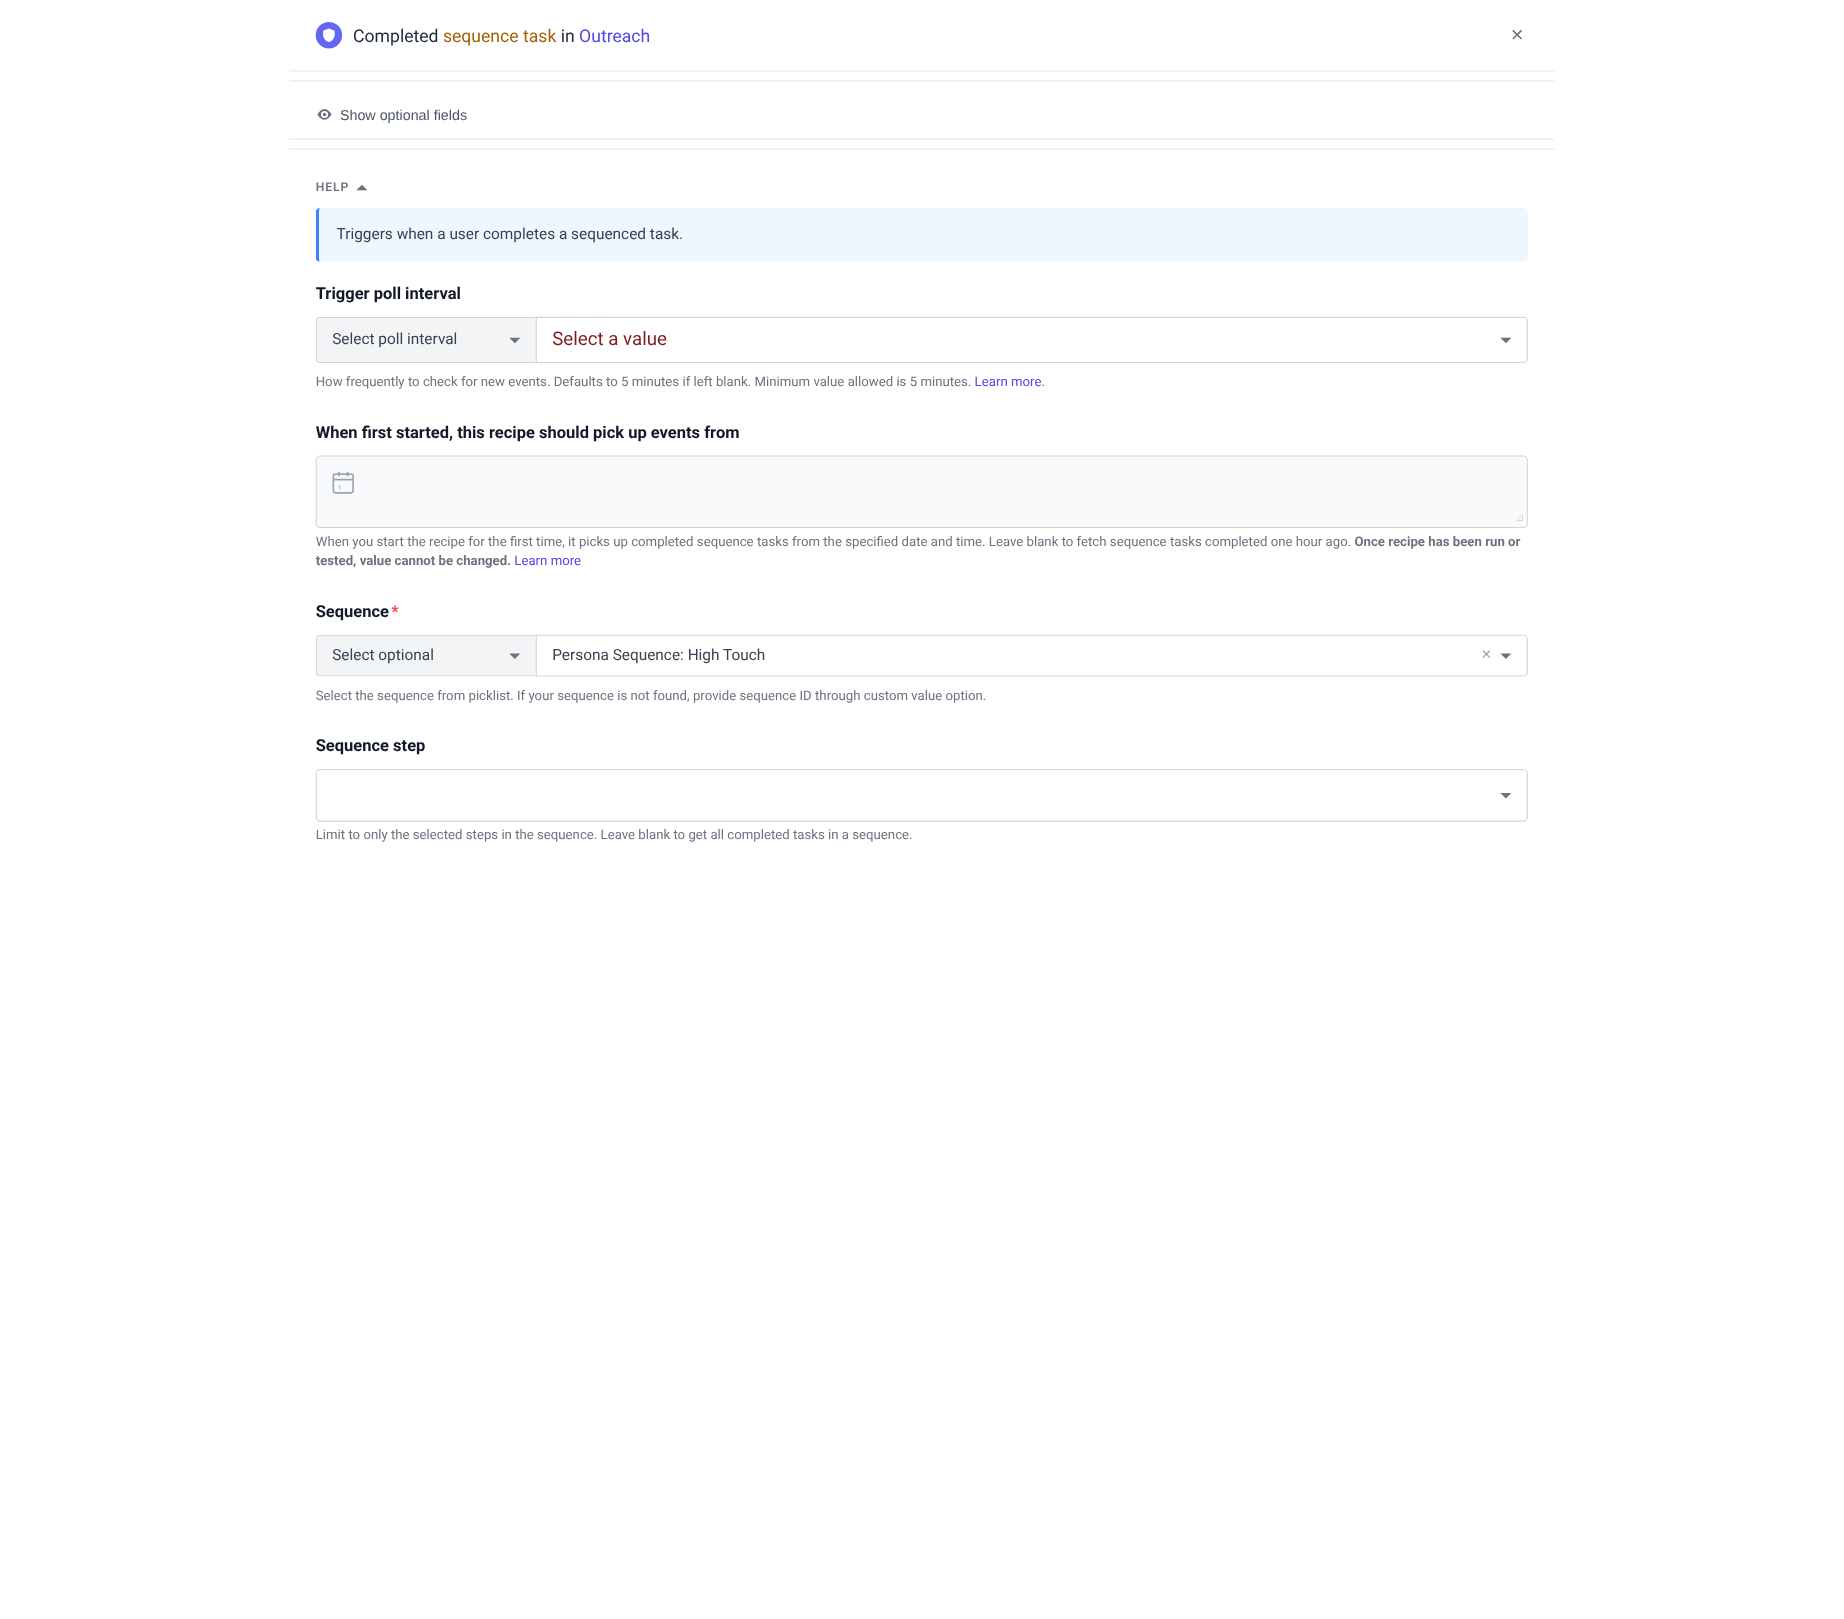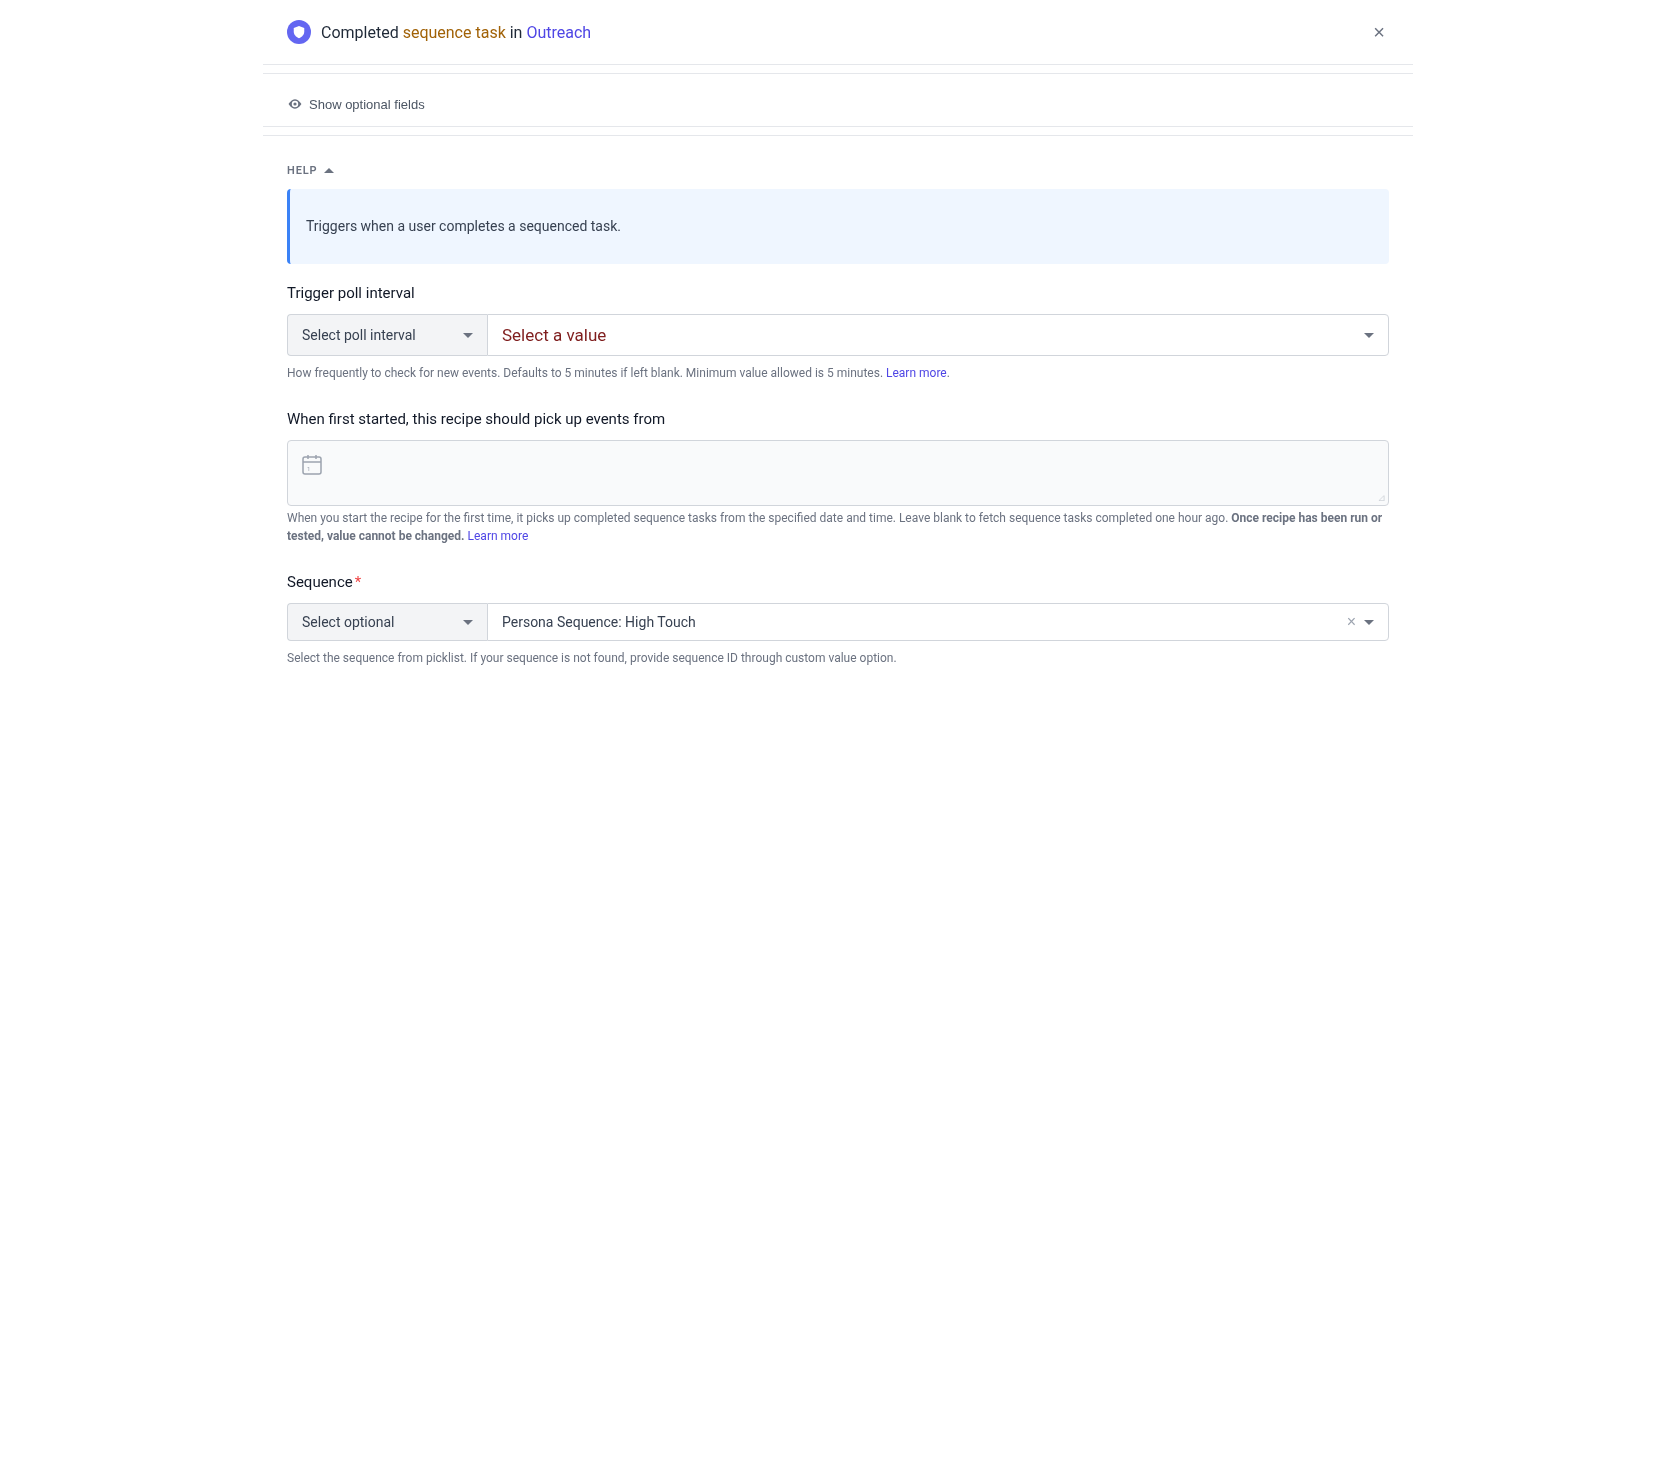--- a/index.html
+++ b/index.html
@@ -92,31 +92,31 @@
       color: #6b7280;
       letter-spacing: 0.08em;
       text-transform: uppercase;
       margin-bottom: 12px;
       cursor: pointer;
     }
     .help-box {
       background: #eff6ff;
       border-left: 3px solid #3b82f6;
       border-radius: 4px;
-      padding: 27px 16px;
+      padding: 14px 16px;
       color: #374151;
       font-size: 14px;
       line-height: 1.5;
     }
     .section {
       margin-bottom: 28px;
     }
     .section-title {
       font-size: 15px;
-      font-weight: 400;
+      font-weight: 700;
       color: #111827;
       margin-bottom: 12px;
     }
     .section-title .required {
       color: #ef4444;
       margin-left: 2px;
     }
     .dropdown-row {
       display: flex;
       gap: 0;
@@ -358,15 +358,26 @@
             <button class="clear-btn">×</button>
             <span class="chevron-down"></span>
           </div>
         </div>
       </div>
       <div class="help-text">
         <span>Select the sequence from picklist. If your sequence is not found, provide sequence ID through custom value option.</span>
       </div>
     </div>
 
+    <div class="section">
+      <div class="section-title">
+        <span>Sequence step</span>
+      </div>
+      <div class="sequence-step-input">
+        <span class="sequence-step-arrow chevron-down"></span>
+      </div>
+      <div class="help-text">
+        <span>Limit to only the selected steps in the sequence. Leave blank to get all completed tasks in a sequence.</span>
+      </div>
+    </div>
 
   </div>
 </div>
 
 </body></html>

